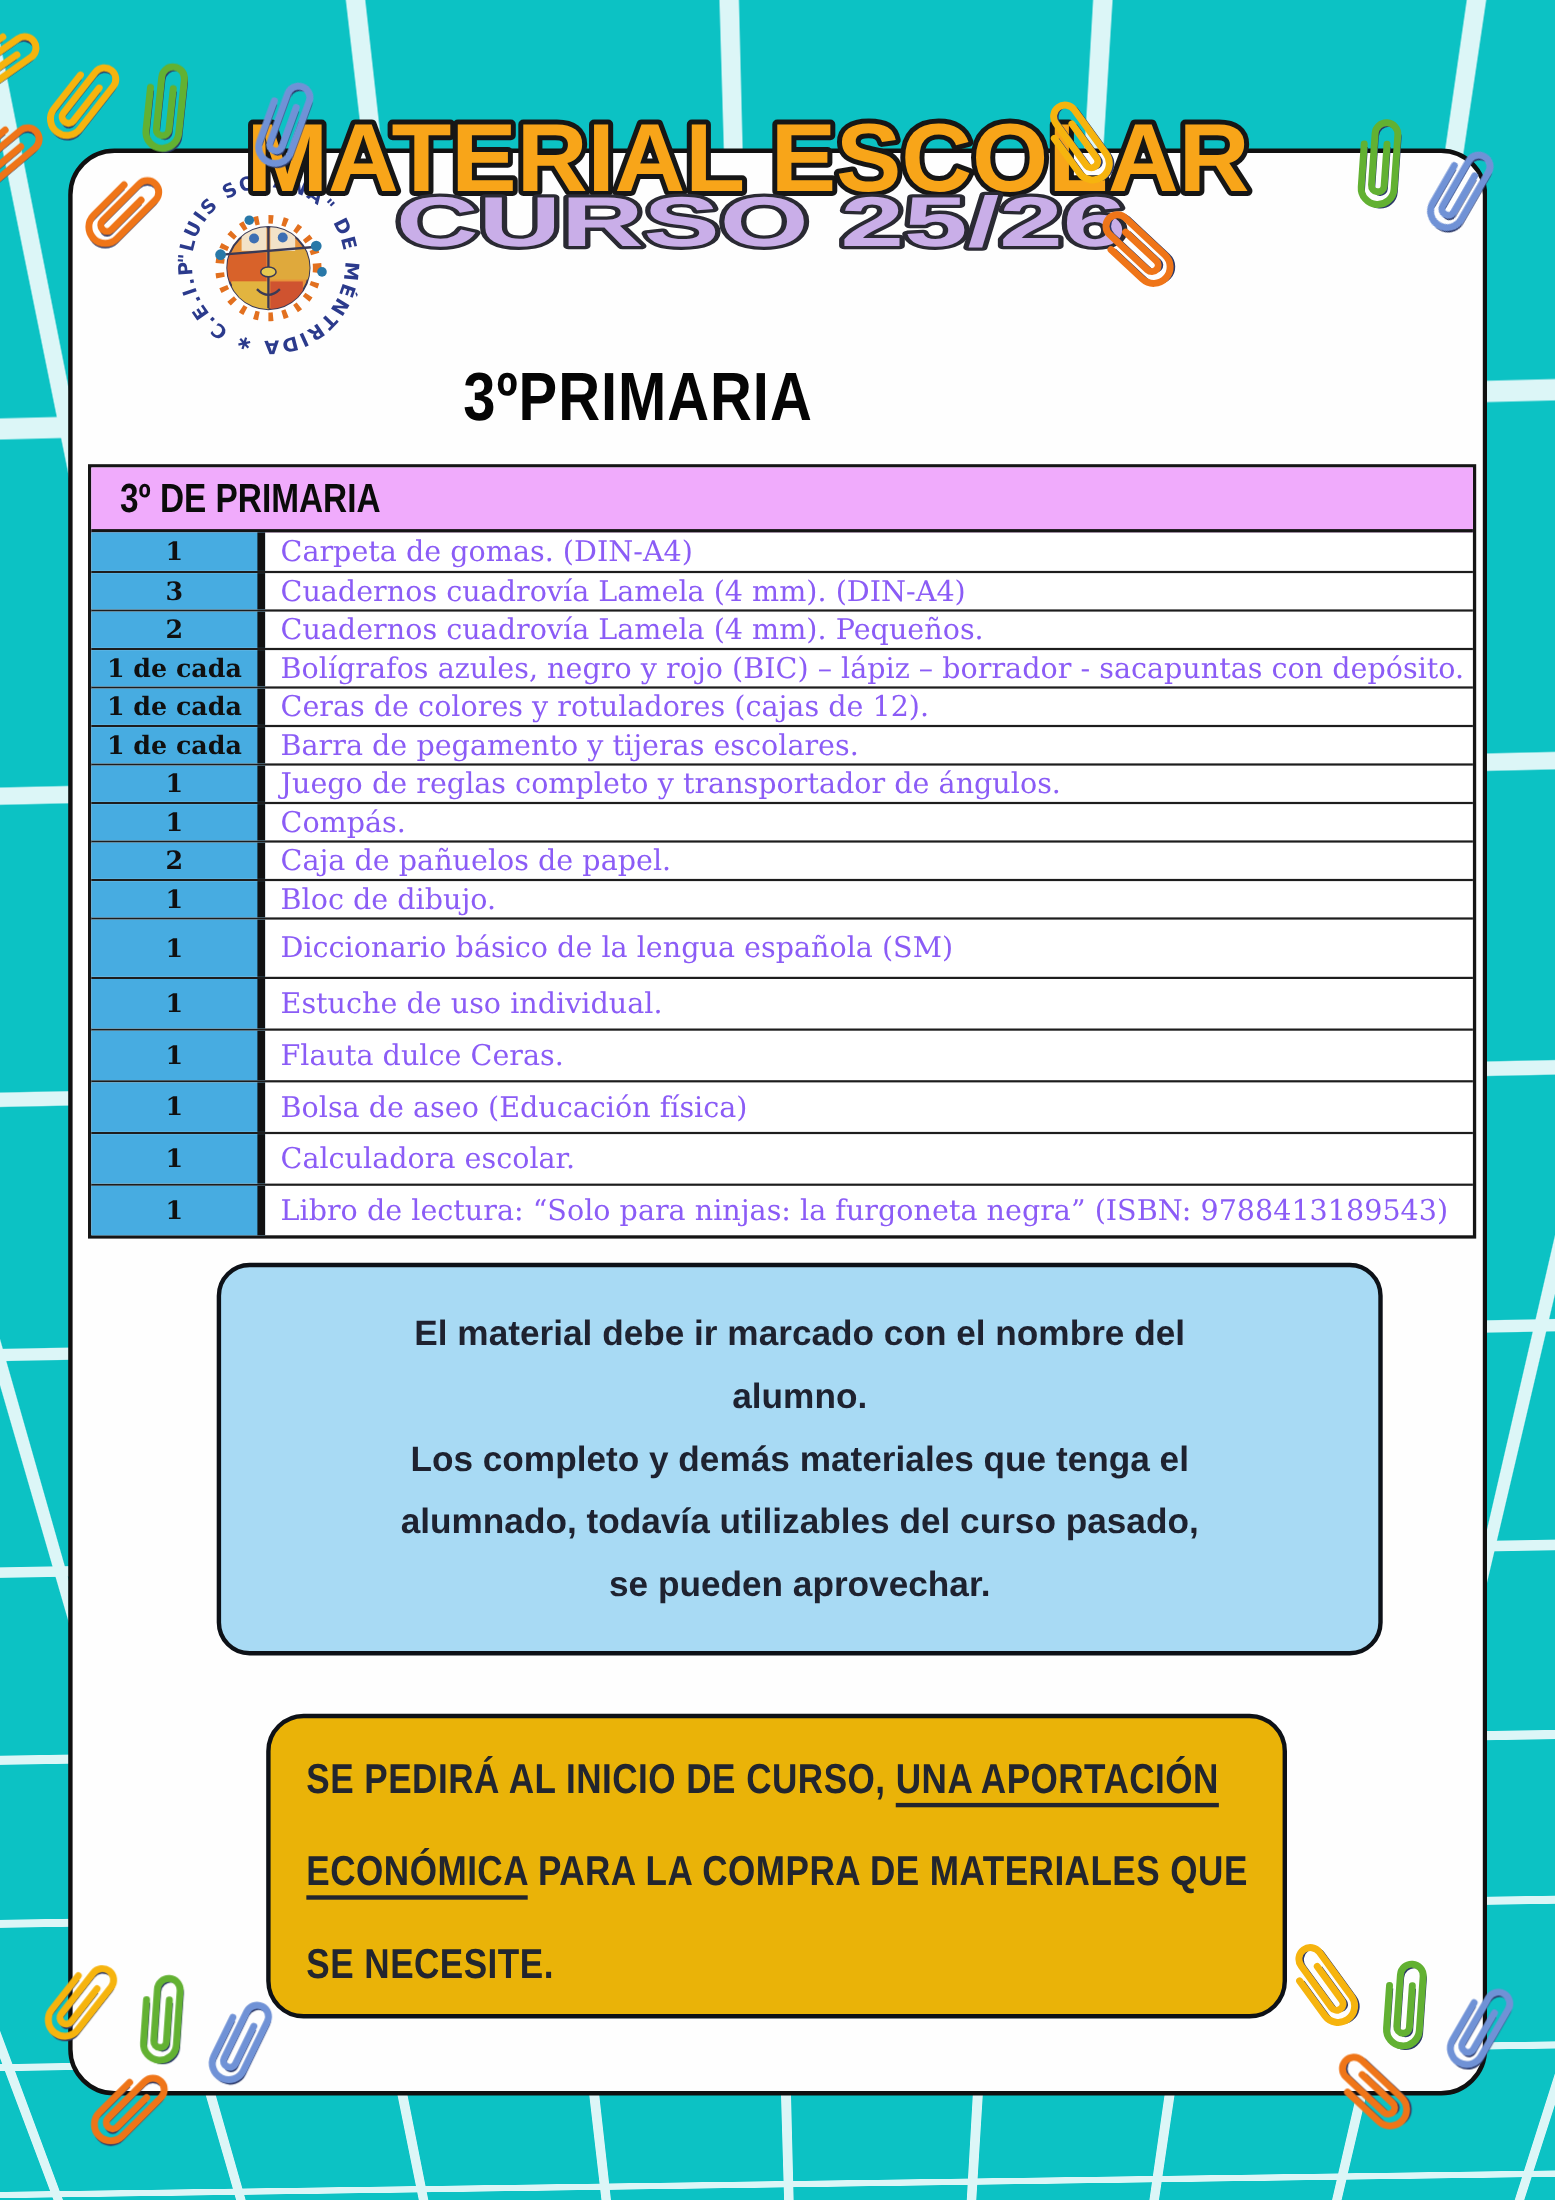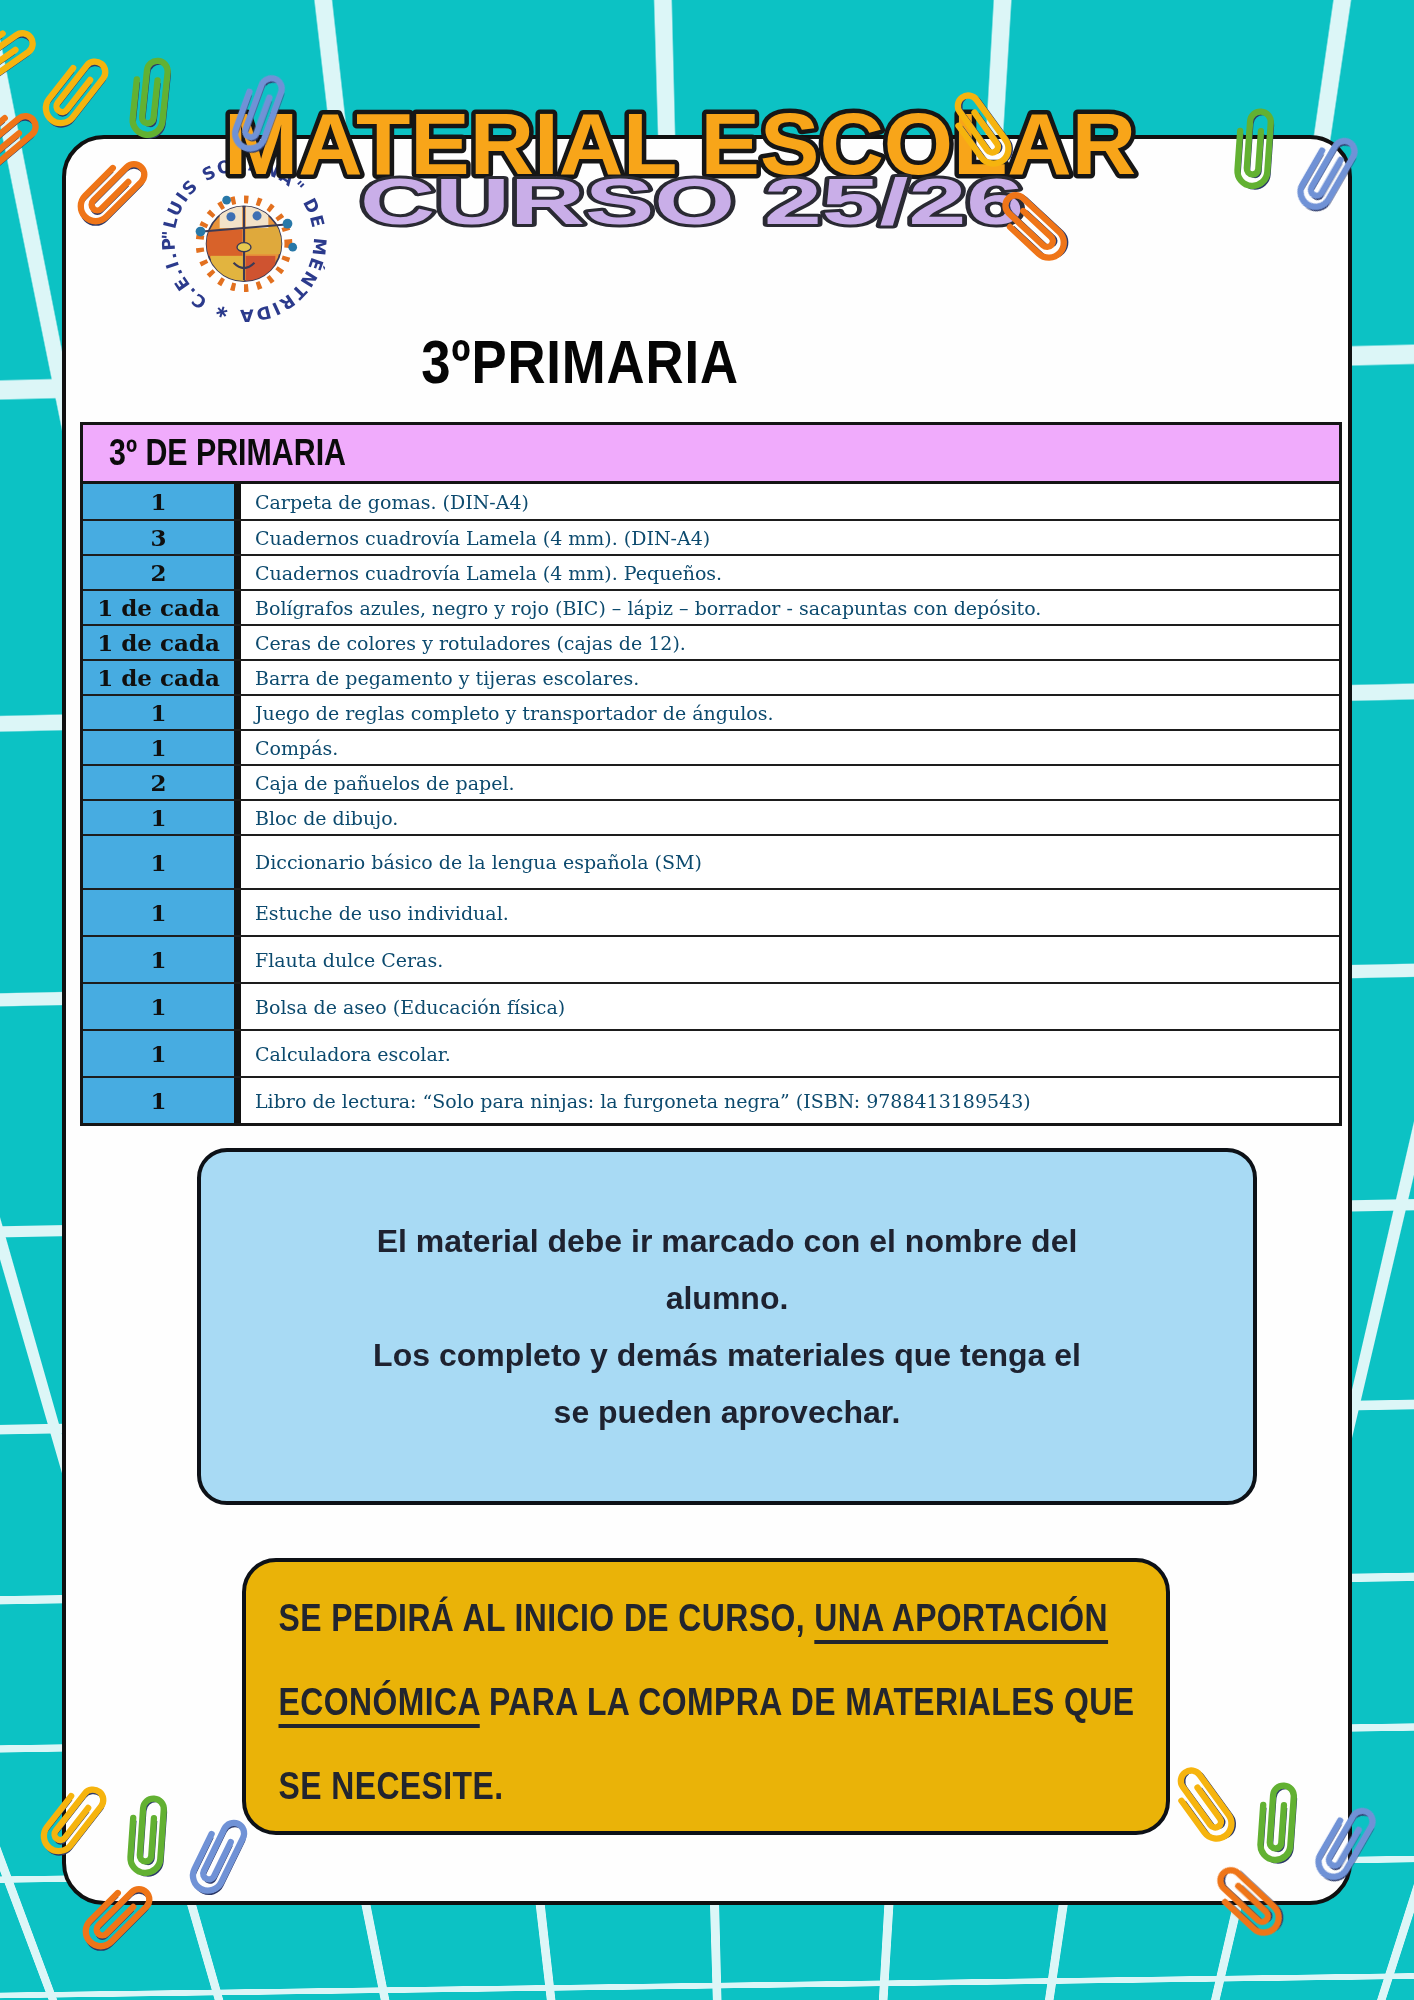--- a/index.html
+++ b/index.html
@@ -40,21 +40,21 @@
   .thead-text{font-weight:bold;font-size:37px;color:#0b0b0b;transform:scaleX(.82);white-space:nowrap;}
   .trow{display:flex;height:35px;border-top:2px solid #1d1d1d;box-sizing:border-box;}
   .trow:first-child{border-top:none;}
   .trow--xl{height:54px;}
   .trow--tall{height:47px;}
   .tqty{width:158px;background:#47ace1;border-right:7px solid #111;box-sizing:border-box;
     display:flex;align-items:center;justify-content:center;
     font-family:"DejaVu Serif",serif;font-weight:bold;font-size:23px;color:#101010;}
   .trow--xl .tqty,.trow--tall .tqty{align-items:center;}
   .titem{flex:1;display:flex;align-items:center;padding-left:14px;
-    font-family:"DejaVu Serif",serif;font-size:19px;color:#0c4a6e;white-space:nowrap;overflow:hidden;}
+    font-family:"DejaVu Serif",serif;font-size:26px;color:#8b5cf6;white-space:nowrap;overflow:hidden;}
 
   
   .note-blue{position:absolute;left:197px;top:1148px;width:1060px;height:357px;box-sizing:border-box;
     background:#a8daf4;border:4px solid #0d1117;border-radius:30px;
     display:flex;flex-direction:column;align-items:center;justify-content:center;}
   .b-line{font-weight:bold;font-size:32px;line-height:57px;color:#1e2230;white-space:nowrap;text-align:center;}
 
   .note-orange{position:absolute;left:242px;top:1558px;width:928px;height:277px;box-sizing:border-box;
     background:#eab308;border:4px solid #0d1117;border-radius:34px;
     display:flex;flex-direction:column;align-items:center;justify-content:flex-start;padding-top:14px;}
@@ -194,20 +194,21 @@
           <div class="titem">Libro de lectura: “Solo para ninjas: la furgoneta negra” (ISBN: 9788413189543)</div>
         </div>
       </div>
   </div>
 
   <div class="note-blue">
     <div>
         <div class="b-line">El material debe ir marcado con el nombre del</div>
         <div class="b-line">alumno.</div>
         <div class="b-line">Los completo y demás materiales que tenga el</div>
+        <div class="b-line">alumnado, todavía utilizables del curso pasado,</div>
         <div class="b-line">se pueden aprovechar.</div>
       </div>
   </div>
 
   <div class="note-orange">
     <div>
         <div class="o-line"><span>SE PEDIRÁ AL INICIO DE CURSO, </span><span class="u">UNA APORTACIÓN</span></div>
         <div class="o-line"><span class="u">ECONÓMICA</span><span> PARA LA COMPRA DE MATERIALES QUE</span></div>
         <div class="o-line"><span>SE NECESITE.</span></div>
       </div>

